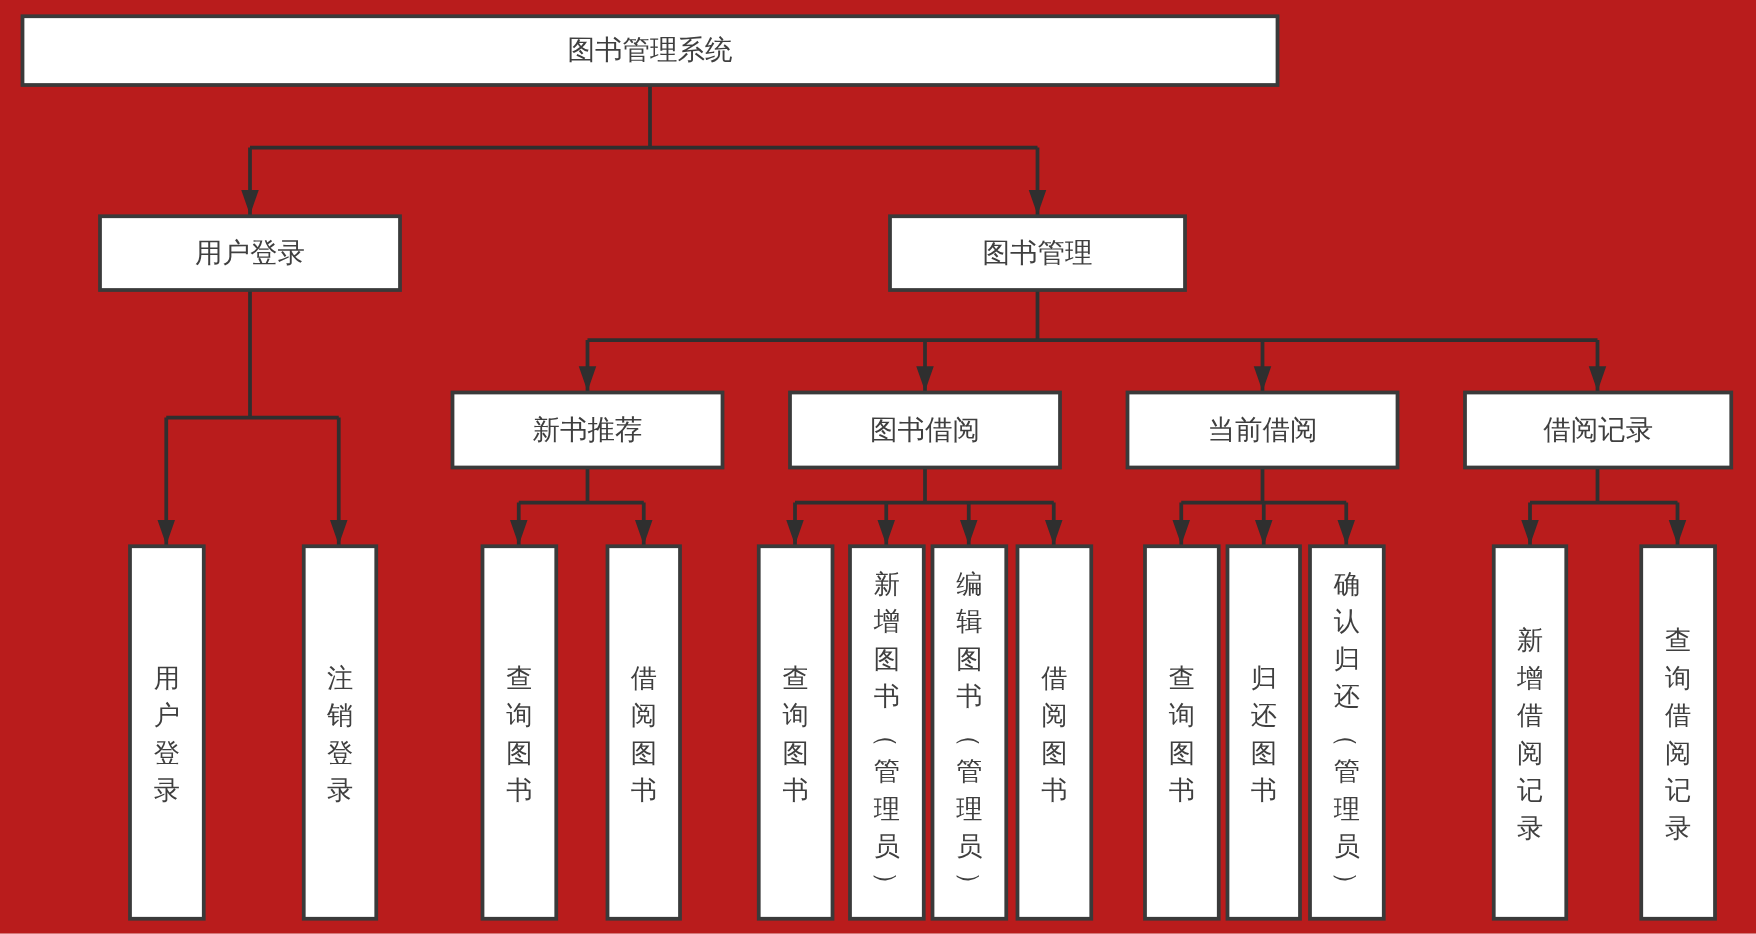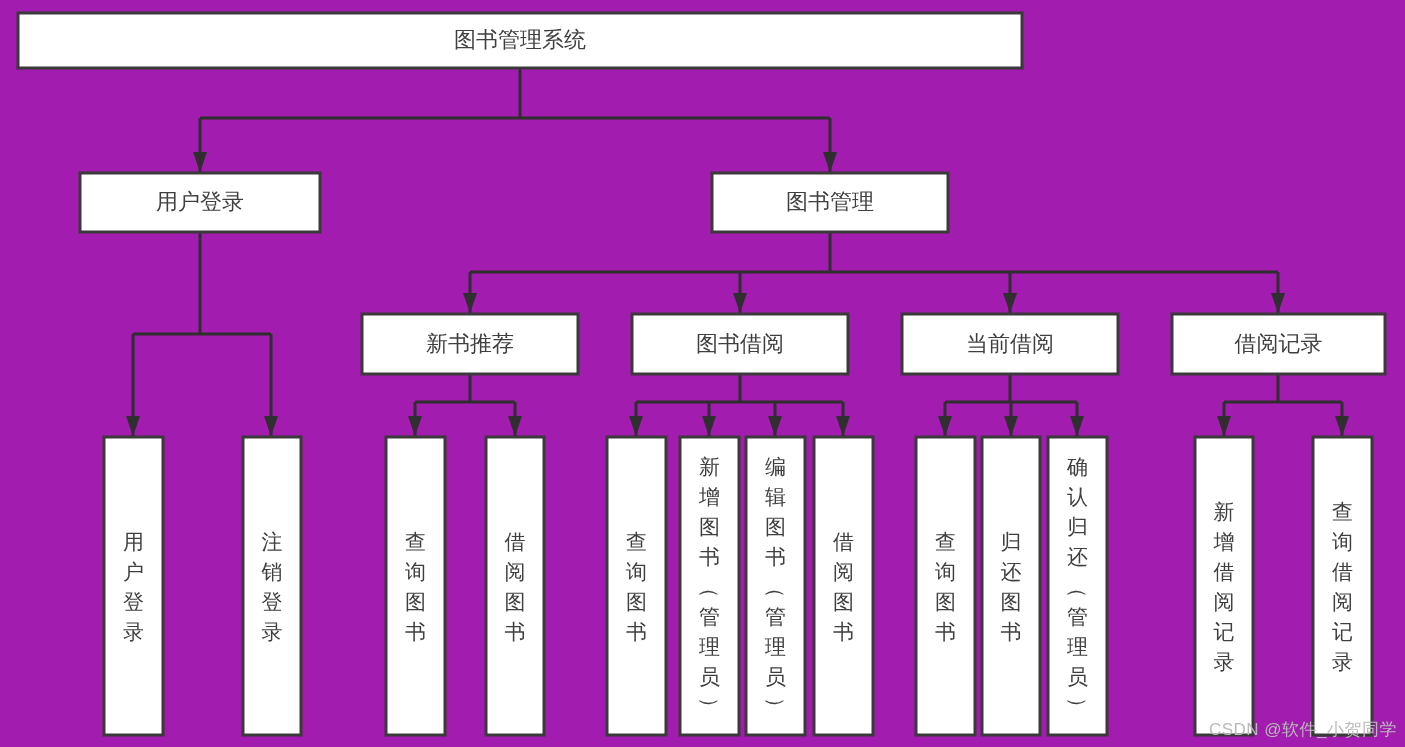--- a/index.html
+++ b/index.html
@@ -8,21 +8,21 @@
     padding: 0;
     background: #ffffff;
   }
   body {
     font-family: "Liberation Sans", "DejaVu Sans", sans-serif;
   }
   #diagram-root {
     position: relative;
     width: 1405px;
     height: 747px;
-    background: #a21caf;
+    background: #b91c1c;
     overflow: hidden;
   }
   svg.diagram-canvas {
     position: absolute;
     left: 0;
     top: 0;
     width: 1405px;
     height: 747px;
     display: block;
   }
@@ -301,15 +301,14 @@
             <text x="1342.5" y="549.4" class="node-label-vertical">询</text>
             <text x="1342.5" y="579.4" class="node-label-vertical">借</text>
             <text x="1342.5" y="609.4" class="node-label-vertical">阅</text>
             <text x="1342.5" y="639.4" class="node-label-vertical">记</text>
             <text x="1342.5" y="669.4" class="node-label-vertical">录</text>
           </g>
         </g>
       </g>
   </svg>
 
-  <div class="watermark">CSDN @软件_小贺同学</div>
 
 </div>
 
 </body></html>

